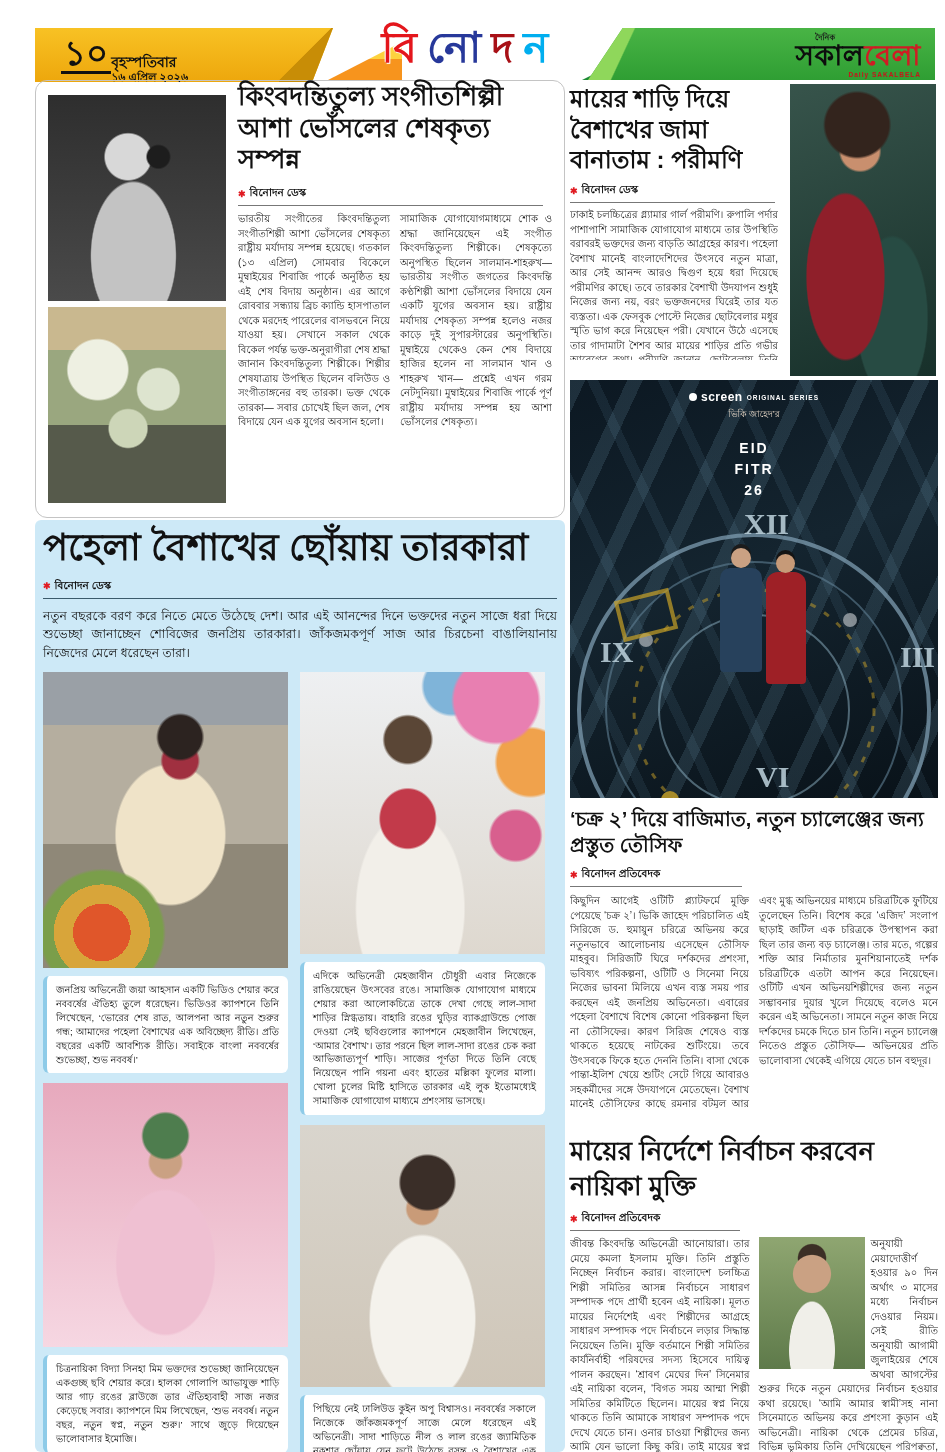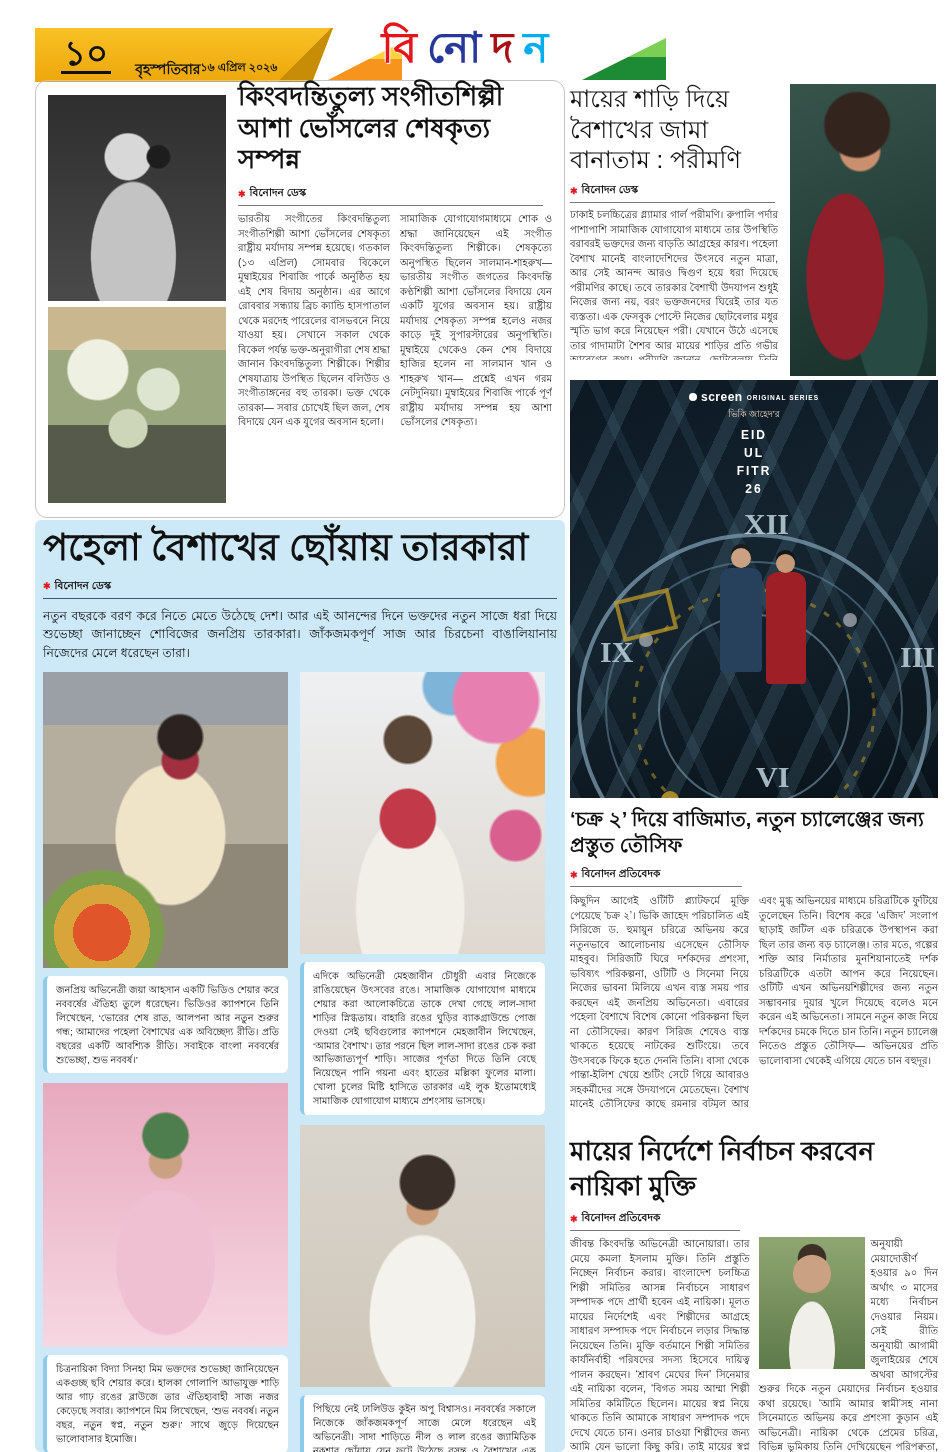--- a/index.html
+++ b/index.html
@@ -3,25 +3,25 @@
 <meta charset="utf-8">
 <style>
   html,body{margin:0;padding:0;background:#ffffff;}
   #page{position:relative;width:945px;height:1452px;background:#ffffff;
         font-family:"Liberation Sans", sans-serif;color:#111;overflow:hidden;}
 
   
   .badge{position:absolute;left:35px;top:28px;width:298px;height:54px;
          background:linear-gradient(180deg,#f8c224,#eda70c);
          clip-path:polygon(0 0,100% 0,93% 100%,0 100%);
-         display:flex;align-items:center;gap:24px;padding-left:26px;box-sizing:border-box;}
+         display:flex;align-items:center;gap:0;padding-left:26px;box-sizing:border-box;}
   .badge::after{content:"";position:absolute;right:0;bottom:0;width:54px;height:54px;
          background:linear-gradient(135deg,transparent 48%,#c88d06 49%);}
   .pagenum{font-size:34px;font-weight:800;border-bottom:3px solid #111;line-height:1.05;padding:0 3px;}
-  .daywrap{display:flex;flex-direction:row;line-height:1.2;margin-top:28px;}
+  .daywrap{display:flex;flex-direction:column;line-height:1.2;margin-top:28px;}
   .day{font-size:14px;font-weight:800;}
   .date{font-size:11px;font-weight:600;}
 
   .shape{position:absolute;}
   .shape-left{left:328px;top:42px;width:74px;height:38px;
       background:linear-gradient(180deg,#fdd23e 45%,#f7941d 46%);
       clip-path:polygon(0 100%,100% 0,100% 100%);}
   .shape-right{left:582px;top:38px;width:84px;height:42px;
       background:linear-gradient(180deg,#7ccf52 45%,#1d8a36 46%);
       clip-path:polygon(100% 0,100% 100%,0 100%);}
@@ -76,41 +76,41 @@
 
   
   .pari{position:absolute;left:570px;top:84px;width:366px;height:294px;}
   .pari-photo{position:absolute;right:0;top:0;width:146px;height:292px;
       background:
         radial-gradient(circle at 46% 14%,#33241d 0 12%,transparent 13%),
         radial-gradient(circle at 48% 23%,#c98f6e 0 8%,transparent 9%),
         radial-gradient(ellipse at 38% 66%,#8f1f2a 0 30%,transparent 31%),
         radial-gradient(ellipse at 70% 80%,#274b43 0 24%,transparent 25%),
         linear-gradient(160deg,#37544b,#17302a);}
-  .pari-h{width:214px;font-size:24px;line-height:1.28;font-weight:400;}
+  .pari-h{width:214px;font-size:24px;line-height:1.28;font-weight:700;}
   .pari .byline{width:205px;margin-top:6px;}
   .pari-body{width:208px;margin-top:5px;height:152px;overflow:hidden;}
 
   
   .poster{position:absolute;left:570px;top:380px;width:368px;height:418px;
       background:
         repeating-linear-gradient(115deg,rgba(140,190,215,.14) 0 14px,transparent 14px 52px),
         repeating-linear-gradient(65deg,rgba(120,170,200,.10) 0 10px,transparent 10px 64px),
         linear-gradient(160deg,#0c1822 0%,#14242f 45%,#091219 100%);
       overflow:hidden;color:#fff;}
   .poster-top{position:relative;text-align:center;padding-top:10px;z-index:3;}
   .brandrow{display:flex;justify-content:center;align-items:center;gap:4px;}
   .brand-dot{width:8px;height:8px;border-radius:50%;background:#fff;display:inline-block;}
   .brand{font-size:12px;font-weight:800;letter-spacing:.5px;}
   .brand-suffix{font-size:6.5px;font-weight:700;letter-spacing:1px;}
   .credit{font-size:9px;color:#e8d9c8;margin-top:3px;}
   .chokro{font-size:56px;font-weight:900;line-height:1;margin-top:2px;
       text-shadow:0 0 6px rgba(255,255,255,.35);}
   .chokro .two{color:#d42a20;}
-  .release{margin-top:4px;font-size:12px;font-weight:800;letter-spacing:2px;line-height:1.5;}
+  .release{margin-top:16px;font-size:14px;font-weight:800;letter-spacing:2px;line-height:1.5;}
   .clock{position:absolute;left:-20px;top:120px;width:408px;height:340px;z-index:1;}
   .numeral{position:absolute;color:#bfd4de;font-family:"Liberation Serif",serif;
       font-size:30px;font-weight:700;opacity:.85;z-index:2;}
   .figure{position:absolute;z-index:2;}
   .man{left:150px;top:188px;width:42px;height:104px;background:#27415c;border-radius:10px 10px 4px 4px;}
   .man::before{content:"";position:absolute;left:11px;top:-20px;width:20px;height:20px;border-radius:50%;
       background:#caa183;box-shadow:0 -4px 0 0 #1b1b1b;}
   .woman{left:196px;top:192px;width:40px;height:112px;background:#9e2026;border-radius:12px 12px 4px 4px;}
   .woman::before{content:"";position:absolute;left:10px;top:-18px;width:19px;height:19px;border-radius:50%;
       background:#c69a78;box-shadow:0 -4px 0 0 #141414;}
@@ -187,20 +187,25 @@
   <div class="shape shape-left"></div>
   <div class="shape shape-right"></div>
 
   <div class="section-title">
     <span class="lt1">বি</span>
     <span class="lt2">নো</span>
     <span class="lt3">দ</span>
     <span class="lt4">ন</span>
   </div>
 
+  <div class="banner">
+    <span class="logo-pre">দৈনিক</span>
+    <span class="logo-main"><span>সকাল</span><span class="red">বেলা</span></span>
+    <span class="logo-sub">Daily SAKALBELA</span>
+  </div>
 
   <div class="asha">
     <div class="photo asha-img1"></div>
     <div class="photo asha-img2"></div>
     <div class="asha-text">
       <div class="asha-h">কিংবদন্তিতুল্য সংগীতশিল্পী আশা ভোঁসলের শেষকৃত্য সম্পন্ন</div>
       <div class="byline">
         <span class="star">✱</span>
         <span>বিনোদন ডেস্ক</span>
       </div>
@@ -241,21 +246,20 @@
     <div class="figure woman"></div>
     <div class="poster-top">
       <div class="brandrow">
         <span class="brand-dot"></span>
         <span class="brand">screen</span>
         <span class="brand-suffix">ORIGINAL SERIES</span>
       </div>
       <div class="credit">ভিকি জাহেদ’র</div>
       <div class="release">
         <div>EID</div>
-        <div>UL</div>
         <div>FITR</div>
         <div>26</div>
       </div>
     </div>
   </div>
 
   <div class="tousif">
     <div class="tousif-h">‘চক্র ২’ দিয়ে বাজিমাত, নতুন চ্যালেঞ্জের জন্য প্রস্তুত তৌসিফ</div>
     <div class="byline">
       <span class="star">✱</span>

